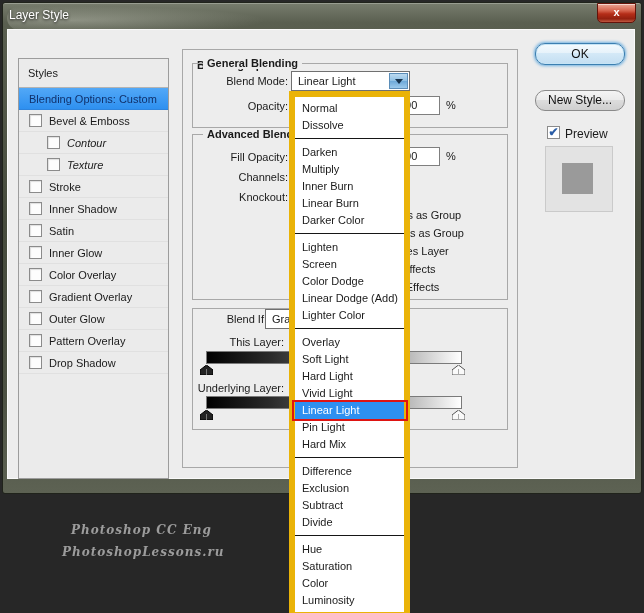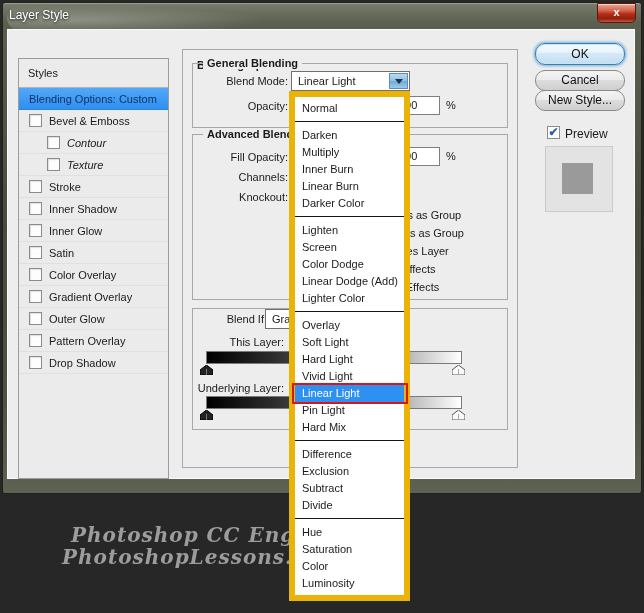--- a/index.html
+++ b/index.html
@@ -64,21 +64,21 @@
   .dd-item{height:17px;line-height:17px;padding-left:7px;position:relative;cursor:default;}
   .dd-item.sel{background:#2e90f0;color:#fff;}
   .dd-sep{border-top:1px solid #161616;margin:4px 0 5px 0;}
   .red-frame{position:absolute;left:-3px;right:-4px;top:-2px;bottom:-2px;border:2px solid #de1412;z-index:5;pointer-events:none;}
 
   
   .adv-row{position:absolute;display:flex;align-items:center;z-index:1;}
 
   
   .watermark{font-family:"DejaVu Serif",serif;font-style:italic;font-weight:bold;color:#9c9c9c;
-             font-size:20px;letter-spacing:1px;z-index:2;}
+             font-size:12px;letter-spacing:1px;z-index:2;}
 </style>
 </head>
 <body>
 
 <div id="stage">
 
   <div class="abs window">
     <div class="abs titlebar-glow"></div>
   </div>
   <div class="abs title-text">Layer Style</div>
@@ -107,25 +107,25 @@
         <div class="style-row">
           <span class="cbx"></span>
           <span>Stroke</span>
         </div>
         <div class="style-row">
           <span class="cbx"></span>
           <span>Inner Shadow</span>
         </div>
         <div class="style-row">
           <span class="cbx"></span>
+          <span>Satin</span>
+        </div>
+        <div class="style-row">
+          <span class="cbx"></span>
           <span>Inner Glow</span>
-        </div>
-        <div class="style-row">
-          <span class="cbx"></span>
-          <span>Satin</span>
         </div>
         <div class="style-row">
           <span class="cbx"></span>
           <span>Color Overlay</span>
         </div>
         <div class="style-row">
           <span class="cbx"></span>
           <span>Gradient Overlay</span>
         </div>
         <div class="style-row">
@@ -215,29 +215,29 @@
       </svg>
   </div>
   <div class="abs marker" style="left:452px;top:410px;">
     <svg width="13" height="10">
         <path d="M6.5 0 L13 5 L13 10 L0 10 L0 5 Z" fill="#fafafa" stroke="#555"></path>
         <line x1="6.5" y1="4" x2="6.5" y2="10" stroke="#aaa"></line>
       </svg>
   </div>
 
   <div class="abs btn default" style="left:535px;top:43px;width:90px;height:22px;line-height:20px;">OK</div>
-  <div class="abs btn" style="left:535px;top:70px;width:90px;height:21px;line-height:19px;">Cancel</div>
   <div class="abs btn" style="left:535px;top:90px;width:90px;height:21px;line-height:19px;">New Style...</div>
   <div class="abs check" style="left:547px;top:126px;"><span>✔</span></div>
   <div class="abs" style="left:565px;top:127px;font-size:12px;">Preview</div>
   <div class="abs thumb-outer" style="left:545px;top:146px;width:68px;height:66px;"></div>
   <div class="abs thumb-inner" style="left:562px;top:163px;width:31px;height:31px;"></div>
 
   <div class="abs dropdown">
       <div class="dd-item">Normal</div>
+      <div class="dd-item">Dissolve</div>
       <div class="dd-sep"></div>
       <div class="dd-item">Darken</div>
       <div class="dd-item">Multiply</div>
       <div class="dd-item">Inner Burn</div>
       <div class="dd-item">Linear Burn</div>
       <div class="dd-item">Darker Color</div>
       <div class="dd-sep"></div>
       <div class="dd-item">Lighten</div>
       <div class="dd-item">Screen</div>
       <div class="dd-item">Color Dodge</div>

